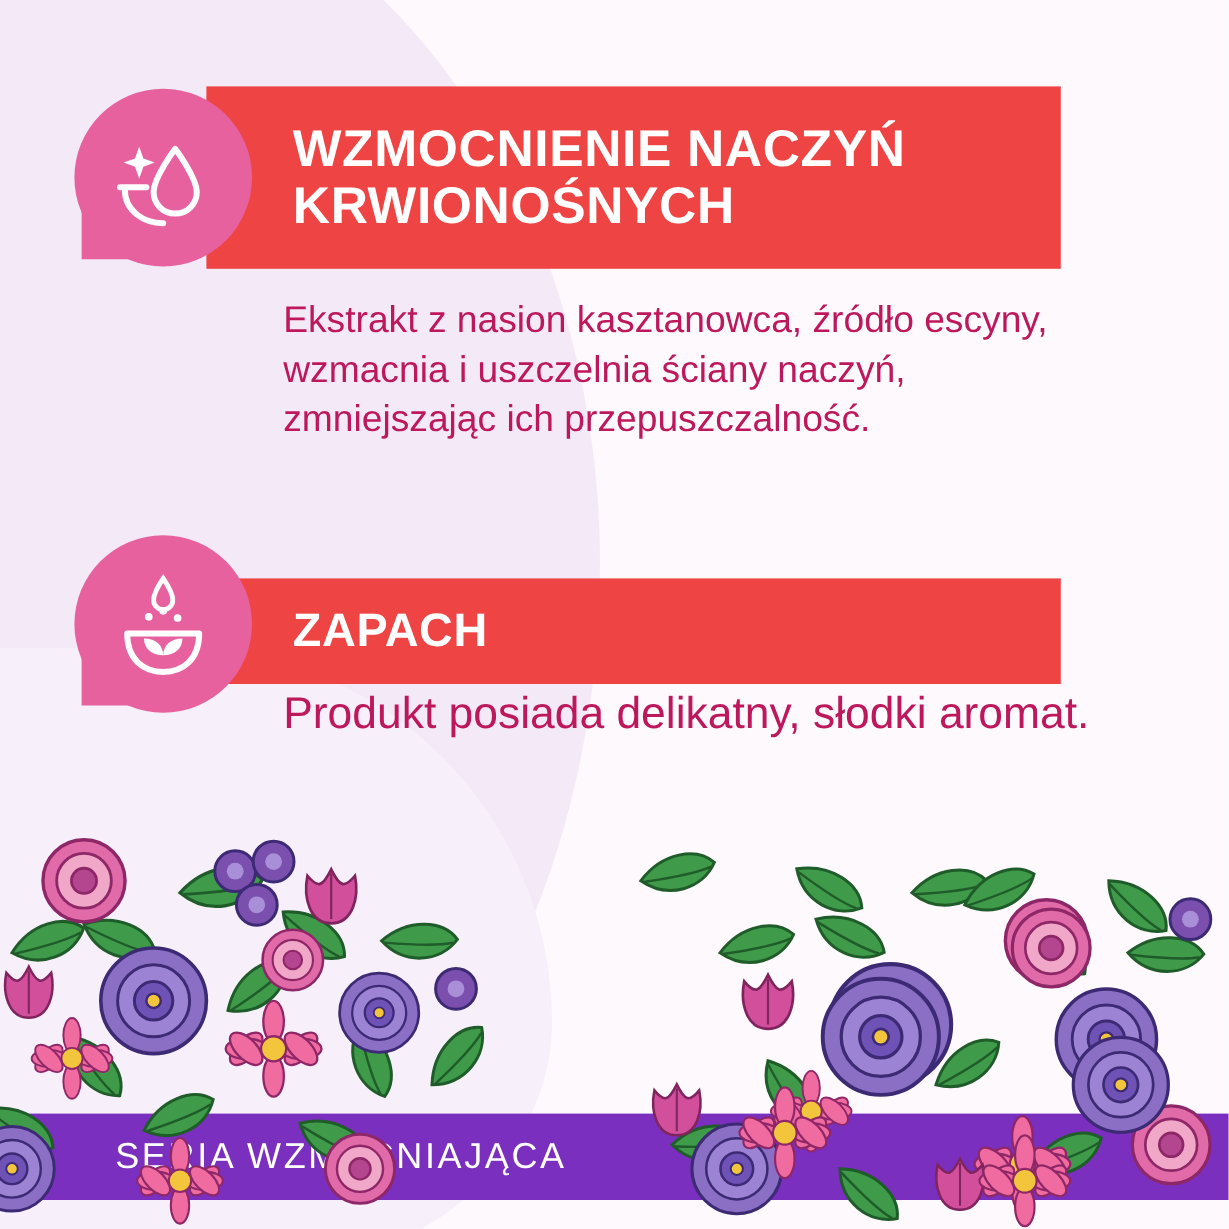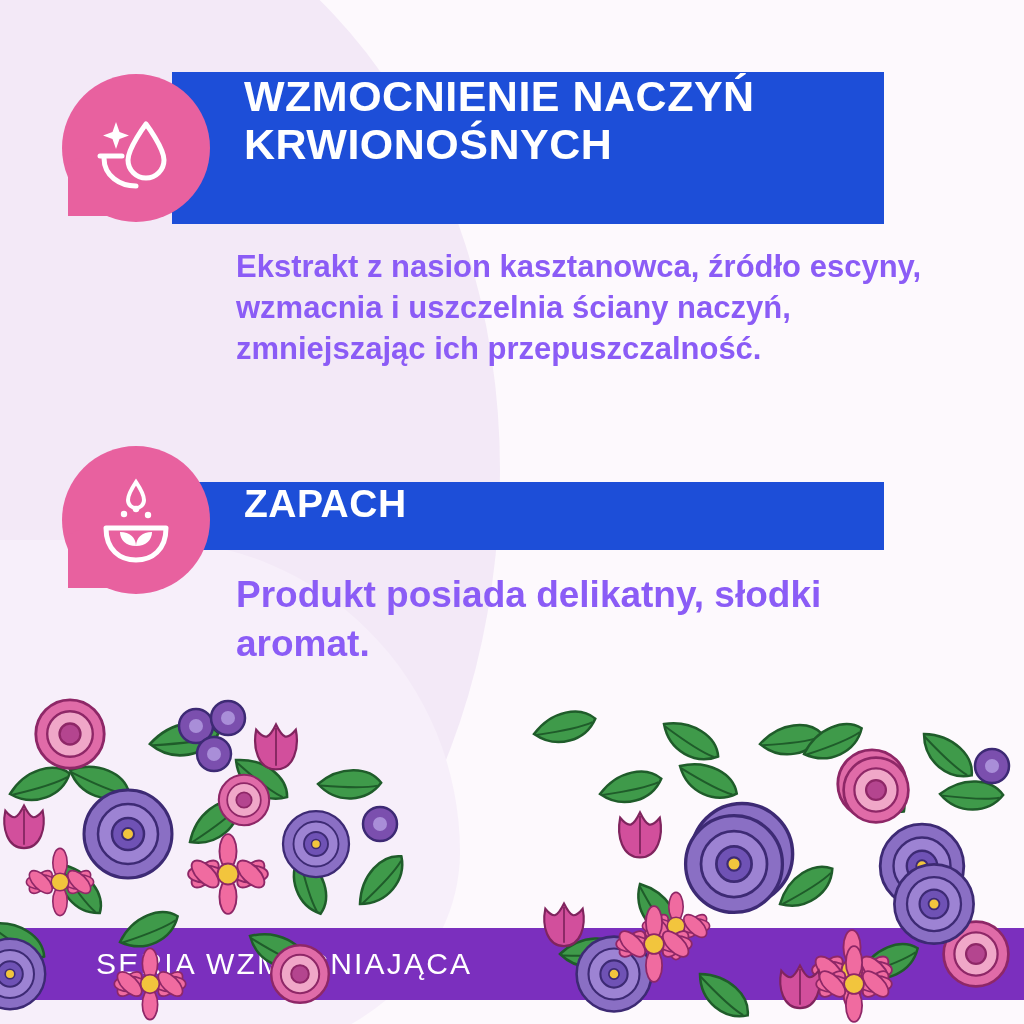--- a/index.html
+++ b/index.html
@@ -48,34 +48,35 @@
   }
 
   .content {
     position: relative;
     z-index: 5;
   }
 
   
   .banner {
     position: absolute;
-    background: #1d4ed8;
+    background: #ef4444;
     display: flex;
+    align-items: center;
   }
   .banner-1 {
     left: 172px;
     top: 72px;
     width: 712px;
     height: 152px;
   }
   .banner-2 {
     left: 172px;
     top: 482px;
     width: 712px;
-    height: 68px;
+    height: 88px;
   }
   .banner-title {
     color: #ffffff;
     font-weight: bold;
     letter-spacing: 0.5px;
     padding-left: 72px;
     line-height: 1.12;
     text-transform: uppercase;
   }
   .banner-1 .banner-title { font-size: 43px; }
@@ -106,22 +107,22 @@
     z-index: -1;
   }
   .badge-1 { left: 62px; top: 74px; }
   .badge-2 { left: 62px; top: 446px; }
 
   .badge svg { display: block; }
 
   
   .para {
     position: absolute;
-    color: #8b5cf6;
-    font-weight: bold;
+    color: #be185d;
+    font-weight: normal;
     line-height: 1.33;
   }
   .para-1 {
     left: 236px;
     top: 246px;
     width: 700px;
     font-size: 31px;
   }
   .para-2 {
     left: 236px;

